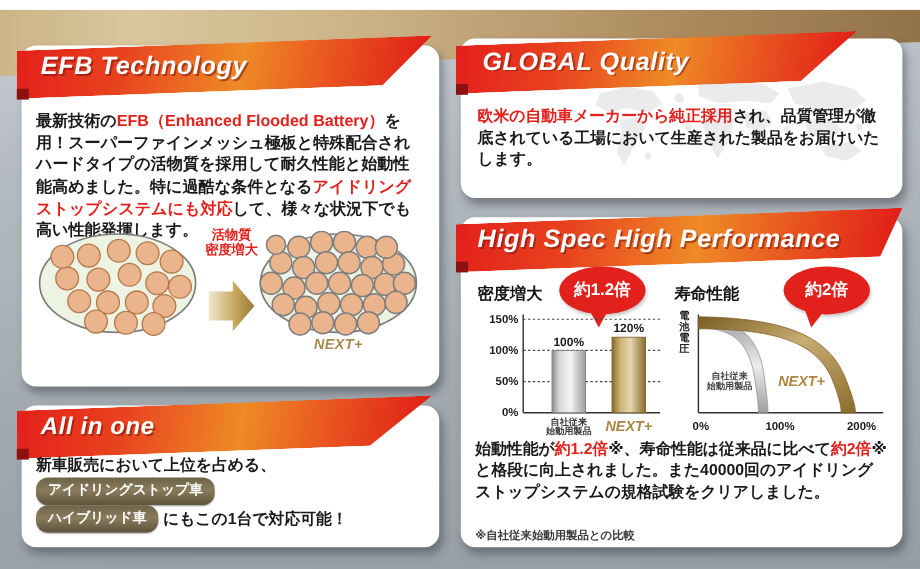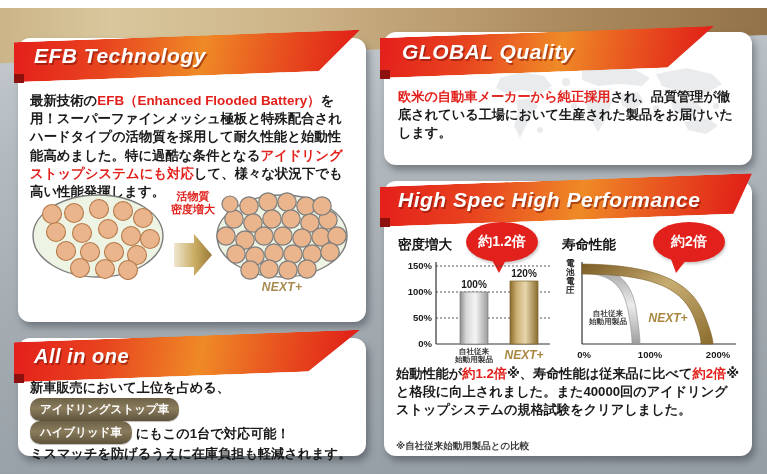--- a/index.html
+++ b/index.html
@@ -199,21 +199,20 @@
 
 <div class="card" id="card-allinone"></div>
 <div class="banner" id="banner-allinone">
   <span class="btext">All in one</span>
 </div>
 <div class="banner-fold" style="left:14px;top:374px;"></div>
 
 <div id="allinone-copy">
   <span>新車販売において上位を占める、</span><span class="pill">アイドリングストップ車</span><br>
   <span class="pill">ハイブリッド車</span> <span>にもこの1台で対応可能！</span><br>
-  <span>ミスマッチを防げるうえに在庫負担も軽減されます。</span>
 </div>
 
 <div class="card" id="card-global"></div>
 <svg id="worldmap" viewBox="0 0 270 86">
   <g fill="#b9bfc4">
     <path d="M30 18 L52 12 L74 16 L82 26 L70 34 L52 30 L38 34 L26 28 Z"></path>
     <path d="M46 40 L62 38 L68 46 L58 62 L50 78 L44 66 L48 52 Z"></path>
     <path d="M112 10 L140 6 L166 10 L180 18 L172 26 L150 24 L128 26 L112 20 Z"></path>
     <path d="M118 32 L134 30 L142 40 L138 56 L128 72 L120 58 L116 44 Z"></path>
     <path d="M150 34 L168 32 L174 42 L164 50 L152 46 Z"></path>

